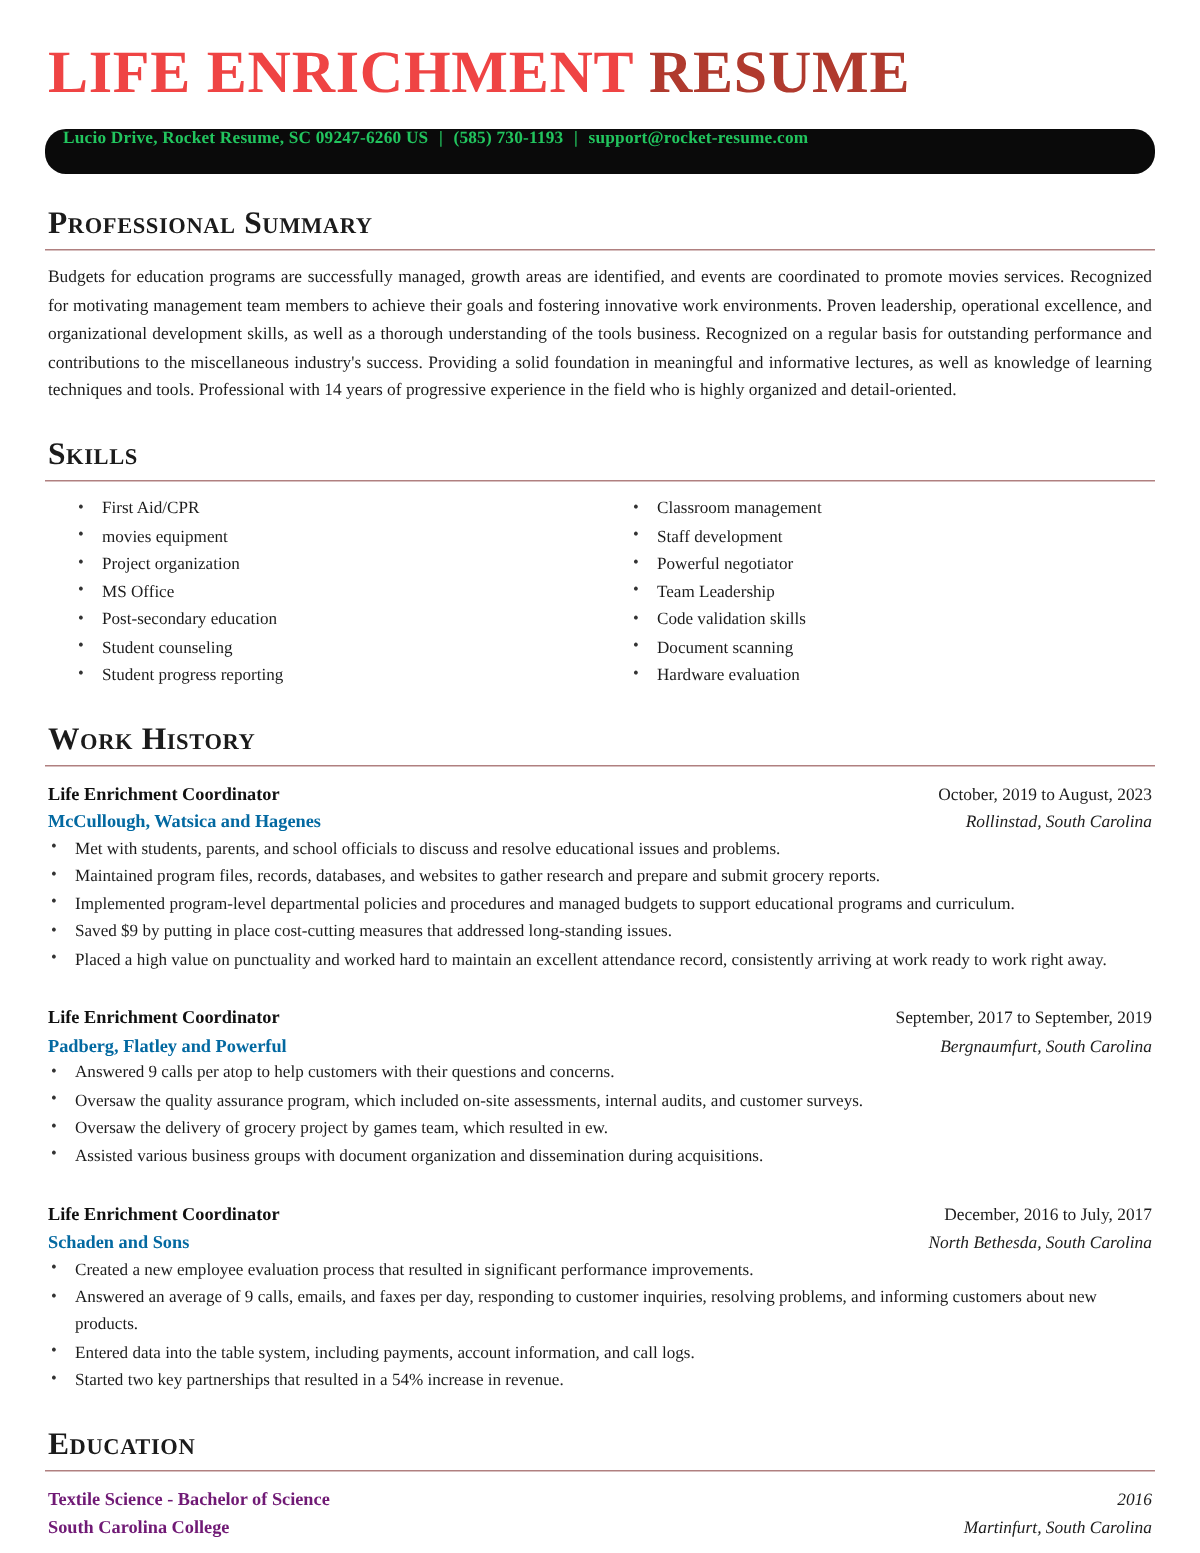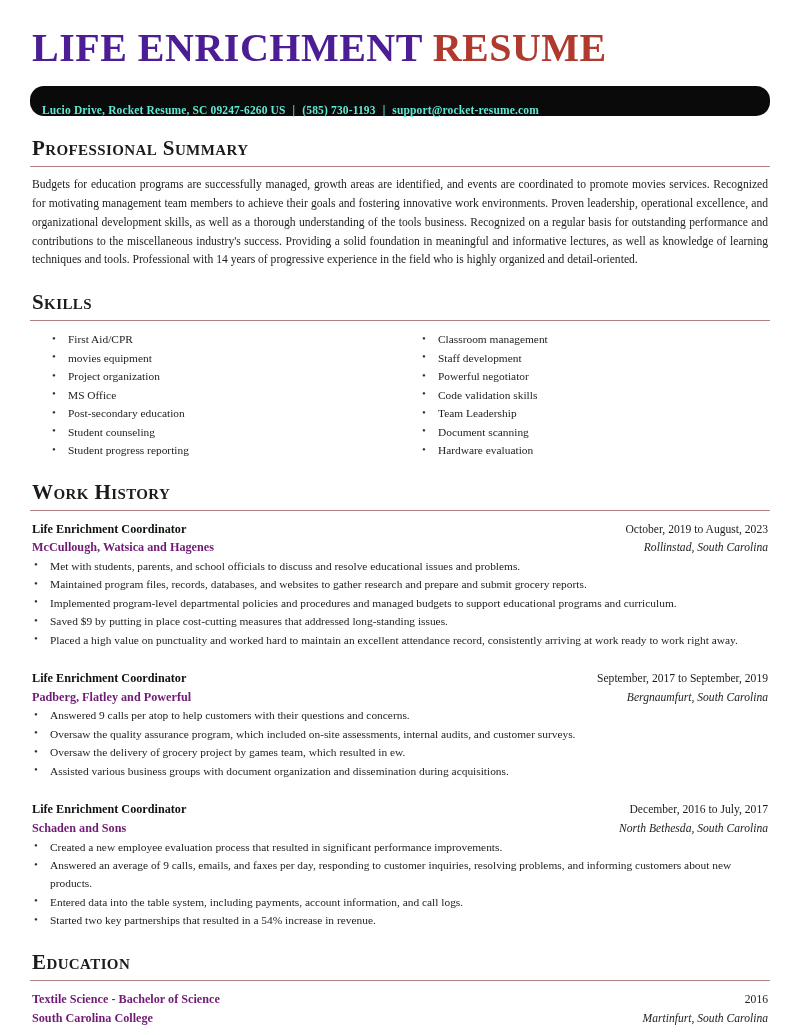--- a/index.html
+++ b/index.html
@@ -24,30 +24,30 @@
 
   
   .name-line {
     font-size: 40px;
     font-weight: bold;
     letter-spacing: 0.5px;
     line-height: 1.08;
     margin: 0 0 0 2px;
     white-space: nowrap;
   }
-  .name-dark { color: #4c1d95; }
+  .name-dark { color: #ef4444; }
   .name-accent { color: #b03a2e; }
 
   .contact-bar {
     background: #0a0a0a;
-    color: #5eead4;
+    color: #22c55e;
     height: 30px;
     margin-top: 17px;
     display: flex;
-    align-items: flex-end;
+    align-items: flex-start;
     padding: 0 12px;
     box-sizing: border-box;
     border-radius: 14px;
   }
   .contact-bar span {
     font-size: 11.5px;
     font-weight: bold;
     letter-spacing: 0.15px;
     white-space: nowrap;
   }
@@ -131,21 +131,21 @@
   }
   .job-date {
     font-size: 11.6px;
     color: #1c1c1c;
     text-align: right;
     white-space: nowrap;
   }
   .job-company {
     font-size: 12.2px;
     font-weight: bold;
-    color: #701a75;
+    color: #0369a1;
   }
   .job-location {
     font-size: 11.6px;
     font-style: italic;
     color: #1c1c1c;
     text-align: center;
     white-space: nowrap;
   }
   .job-bullets {
     margin-top: 7px;
@@ -167,20 +167,21 @@
   }
   .edu-degree, .edu-school {
     font-size: 12.2px;
     font-weight: bold;
     color: #701a75;
   }
   .edu-year {
     font-size: 11.6px;
     color: #1c1c1c;
     white-space: nowrap;
+    font-style: italic;
   }
   .edu-location {
     font-size: 11.6px;
     font-style: italic;
     color: #1c1c1c;
     white-space: nowrap;
   }
 </style>
 </head>
 <body>
@@ -216,22 +217,22 @@
             <li>Post-secondary education</li>
             <li>Student counseling</li>
             <li>Student progress reporting</li>
           </ul>
       </div>
       <div class="skills-col">
         <ul class="bul" id="skills-right">
             <li>Classroom management</li>
             <li>Staff development</li>
             <li>Powerful negotiator</li>
+            <li>Team Leadership</li>
             <li>Code validation skills</li>
-            <li>Team Leadership</li>
             <li>Document scanning</li>
             <li>Hardware evaluation</li>
           </ul>
       </div>
     </div>
   </div>
 
   <div class="section">
     <div class="section-title">Work History</div>
     <hr class="rule">

